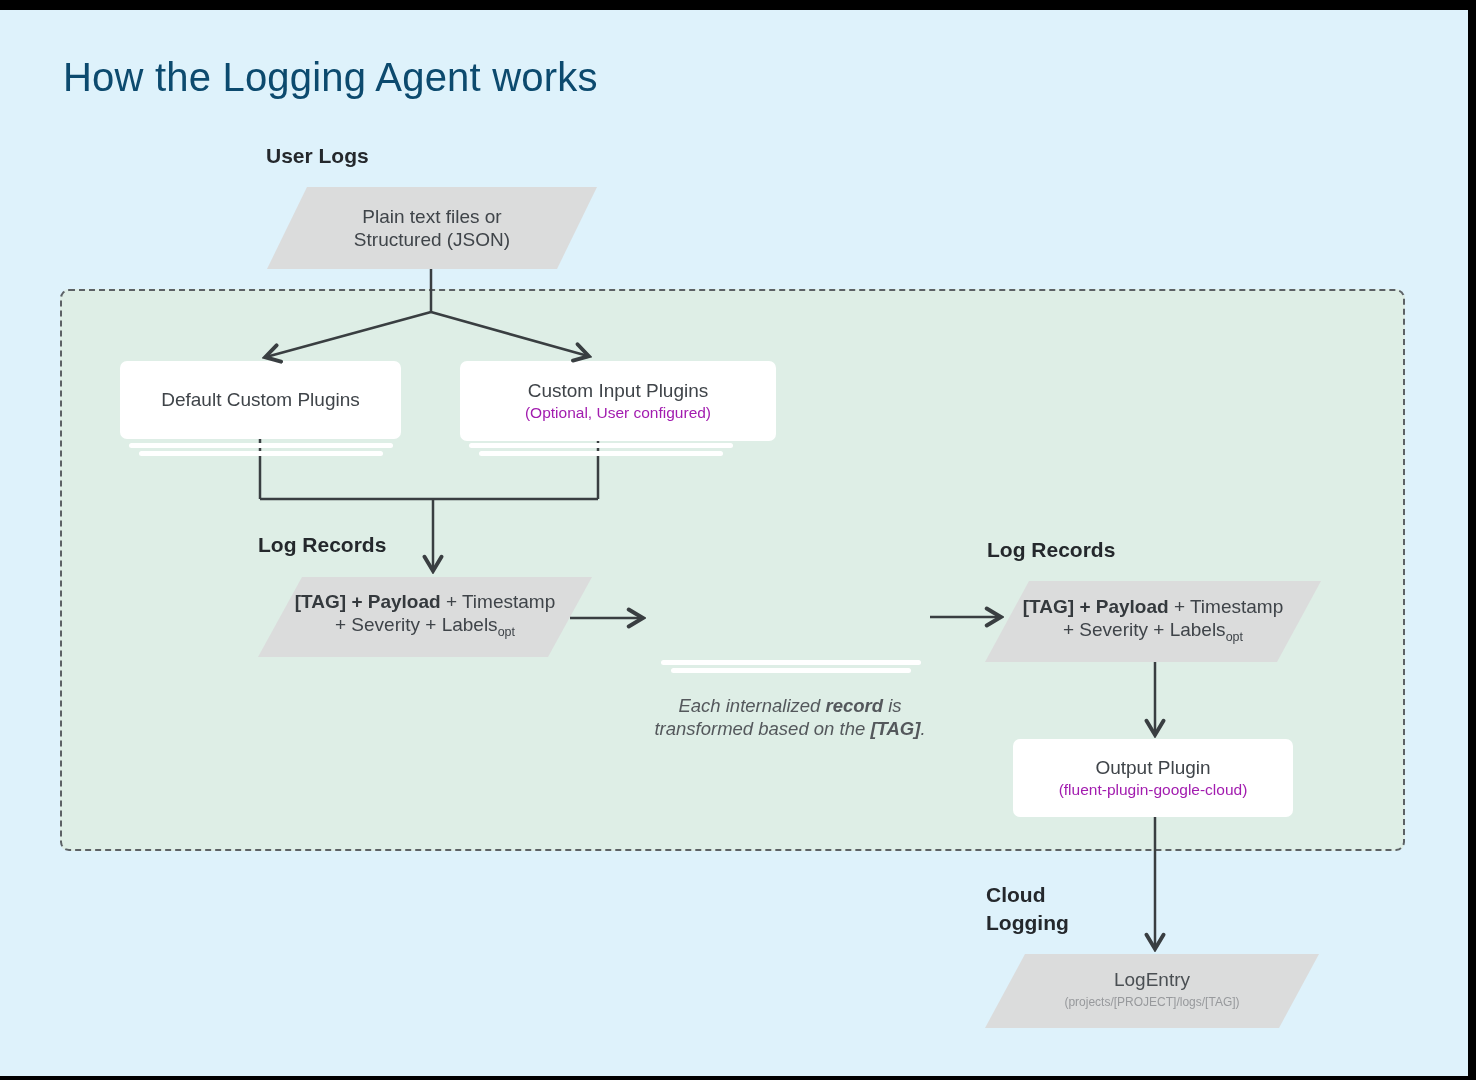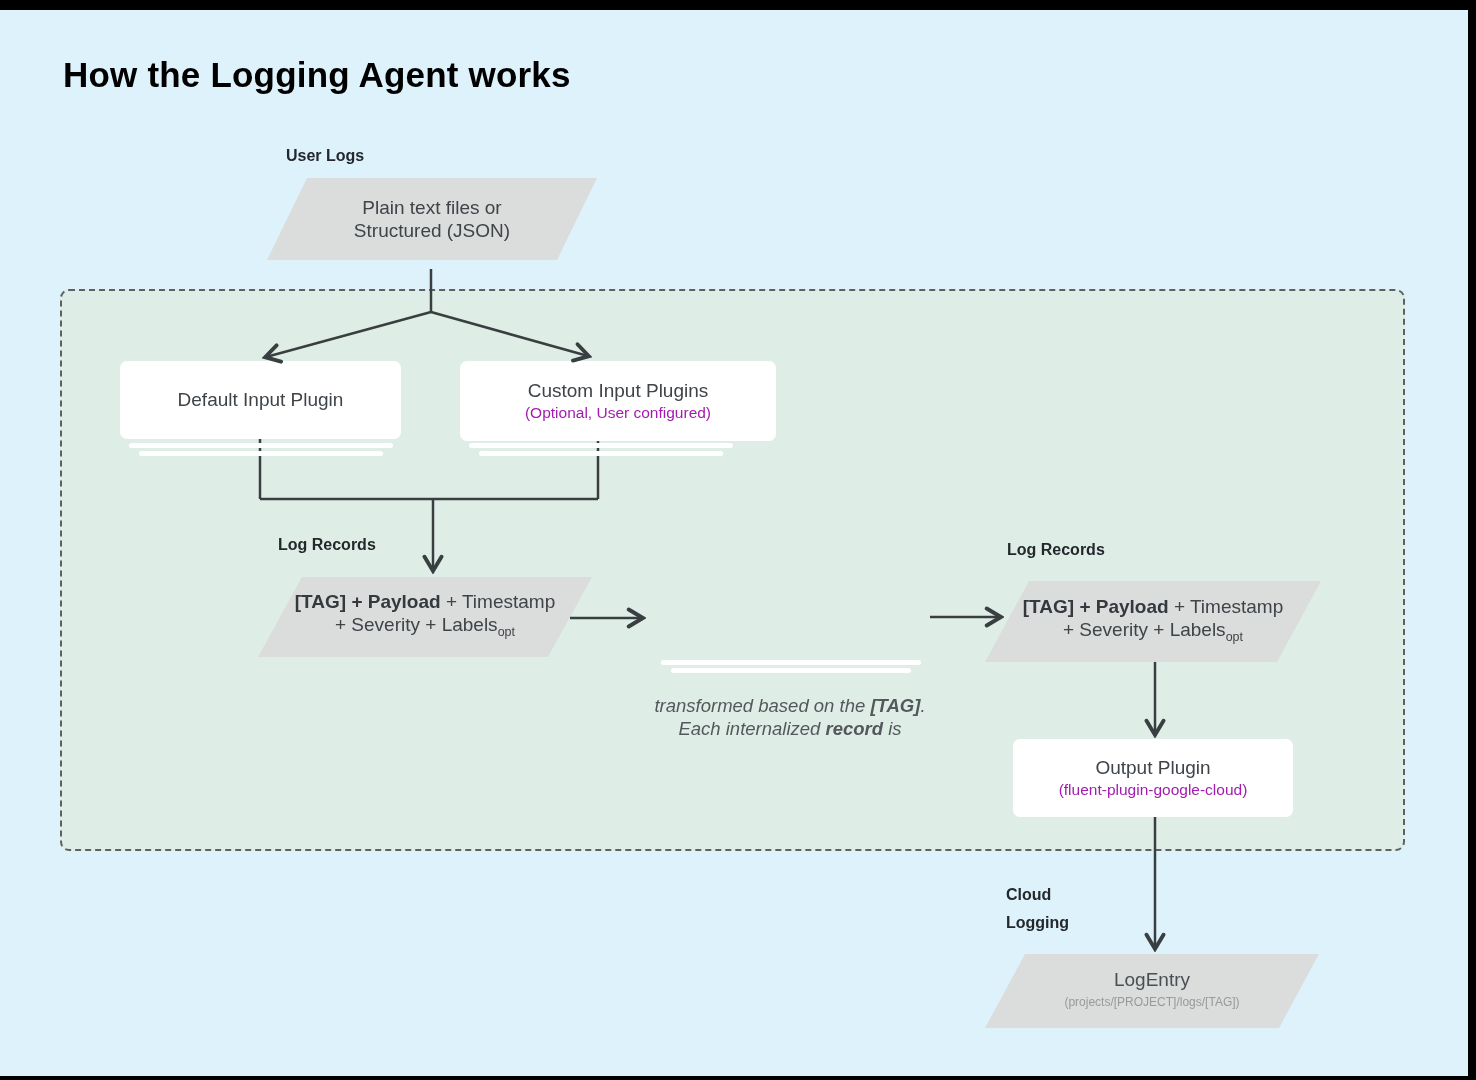--- a/index.html
+++ b/index.html
@@ -6,22 +6,22 @@
     font-family:"Liberation Sans","DejaVu Sans",sans-serif;}
   #canvas{position:absolute;top:10px;left:0;width:1468px;height:1066px;background:#def2fb;overflow:hidden;}
 
   .abs{position:absolute;}
 
   
   #agent-box{position:absolute;left:60px;top:279px;width:1341px;height:558px;
     background:#deeee6;border:2px dashed #5c6165;border-radius:9px;z-index:0;}
 
   
-  #page-title{left:63px;top:45px;font-size:35px;font-weight:700;color:#000000;letter-spacing:.2px;z-index:4;}
-  .flow-label{font-size:16px;font-weight:700;color:#24282c;z-index:4;line-height:27px;margin-left:20px;}
+  #page-title{left:63px;top:45px;font-size:40px;font-weight:400;color:#0c4a6e;letter-spacing:.2px;z-index:4;}
+  .flow-label{font-size:21px;font-weight:700;color:#24282c;z-index:4;line-height:27px;}
 
   
   .wbox{background:#ffffff;border-radius:7px;z-index:2;display:flex;flex-direction:column;
     align-items:center;justify-content:center;text-align:center;}
   .wbox .t{font-size:19px;color:#3f4449;line-height:24px;}
   .wbox .s{font-size:15.5px;color:#a21caf;line-height:20px;}
 
   
   .stack{position:absolute;height:5px;background:#ffffff;border-radius:2.5px;z-index:2;}
 
@@ -60,49 +60,49 @@
 
   <div class="abs" id="page-title">How the Logging Agent works</div>
   <div class="abs flow-label" style="left:266px;top:132px;">User Logs</div>
   <div class="abs flow-label" style="left:258px;top:521px;">Log Records</div>
   <div class="abs flow-label" style="left:987px;top:526px;">Log Records</div>
   <div class="abs flow-label" style="left:986px;top:871px;line-height:28px;">
     <div>Cloud</div>
     <div>Logging</div>
   </div>
 
-  <div class="para dx40" style="left:267px;top:168px;width:330px;height:82px;">
+  <div class="para dx40" style="left:267px;top:177px;width:330px;height:82px;">
     <div>Plain text files or</div>
     <div>Structured (JSON)</div>
   </div>
 
   <div class="wbox abs" style="left:120px;top:351px;width:281px;height:78px;">
-    <div class="t">Default Input Plugin</div>
+    <div class="t">Default Custom Plugins</div>
   </div>
   <div class="stack" style="left:129px;top:433px;width:264px;"></div>
   <div class="stack" style="left:139px;top:441px;width:244px;"></div>
 
   <div class="wbox abs" style="left:460px;top:351px;width:316px;height:80px;">
     <div class="t">Custom Input Plugins</div>
     <div class="s">(Optional, User configured)</div>
   </div>
   <div class="stack" style="left:469px;top:433px;width:264px;"></div>
   <div class="stack" style="left:479px;top:441px;width:244px;"></div>
 
   <div class="para dx44" style="left:258px;top:567px;width:334px;height:80px;">
     <div><span class="b">[TAG] + Payload</span><span> + Timestamp</span></div>
     <div><span>+ Severity + Labels</span><sub>opt</sub></div>
   </div>
 
   <div class="stack" style="left:661px;top:650px;width:260px;"></div>
   <div class="stack" style="left:671px;top:658px;width:240px;"></div>
 
   <div class="abs" id="note">
+    <div><span>Each internalized </span><span class="b">record</span><span> is</span></div>
     <div><span>transformed based on the </span><span class="b">[TAG]</span><span>.</span></div>
-    <div><span>Each internalized </span><span class="b">record</span><span> is</span></div>
   </div>
 
   <div class="para dx44" style="left:985px;top:571px;width:336px;height:81px;">
     <div><span class="b">[TAG] + Payload</span><span> + Timestamp</span></div>
     <div><span>+ Severity + Labels</span><sub>opt</sub></div>
   </div>
 
   <div class="wbox abs" style="left:1013px;top:729px;width:280px;height:78px;">
     <div class="t">Output Plugin</div>
     <div class="s">(fluent-plugin-google-cloud)</div>

